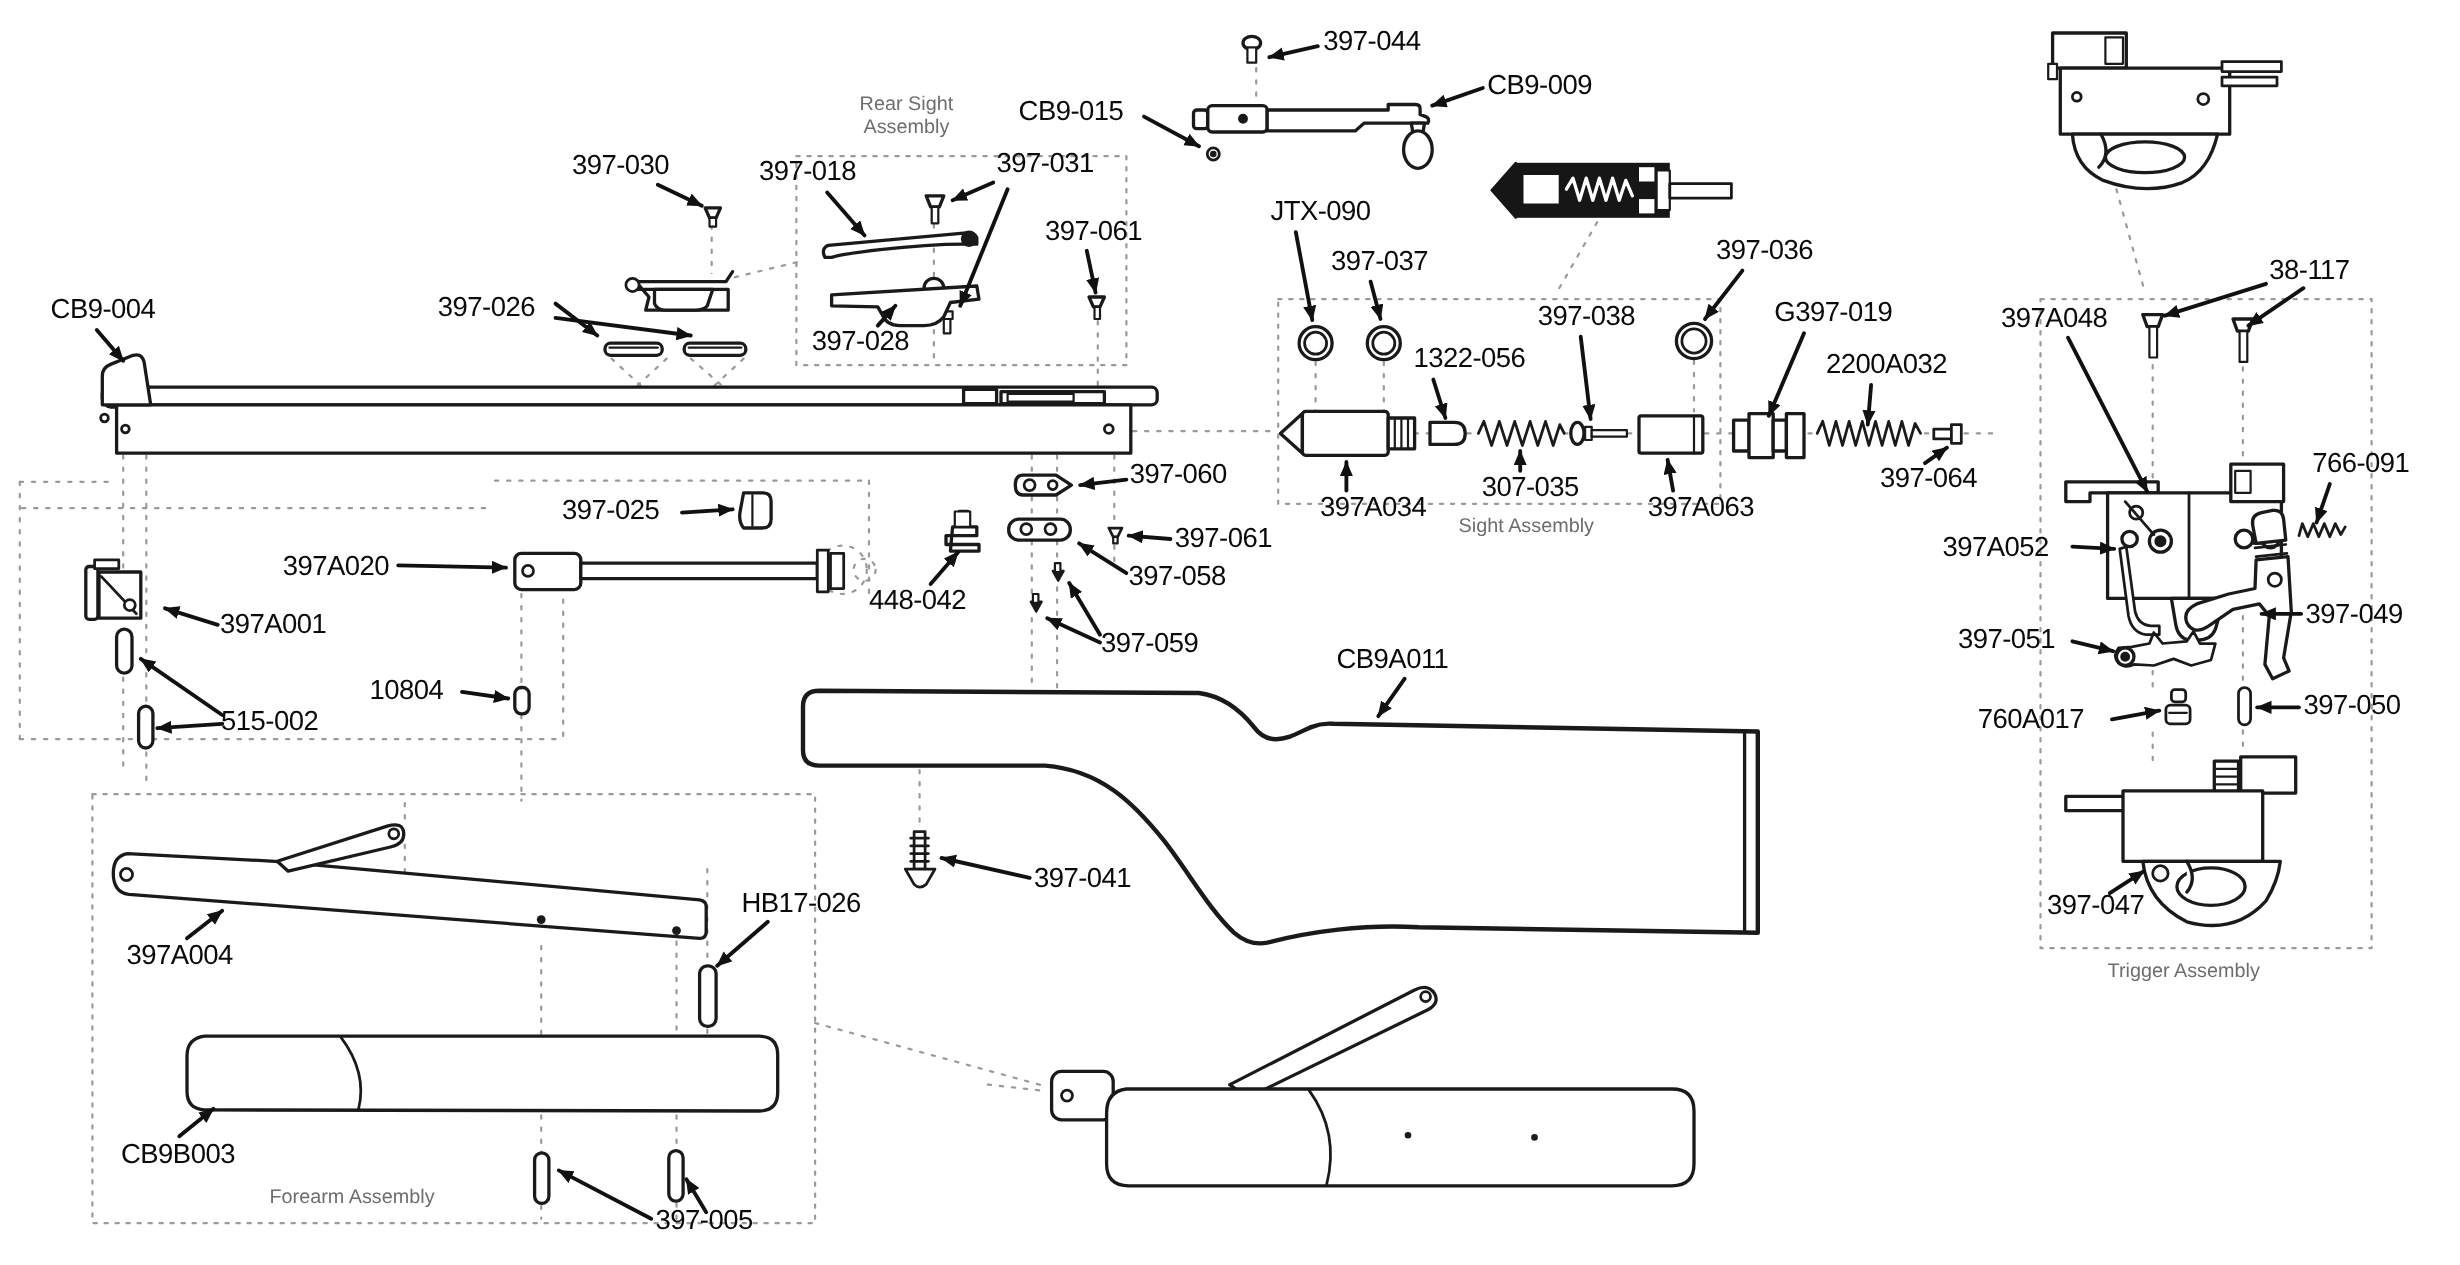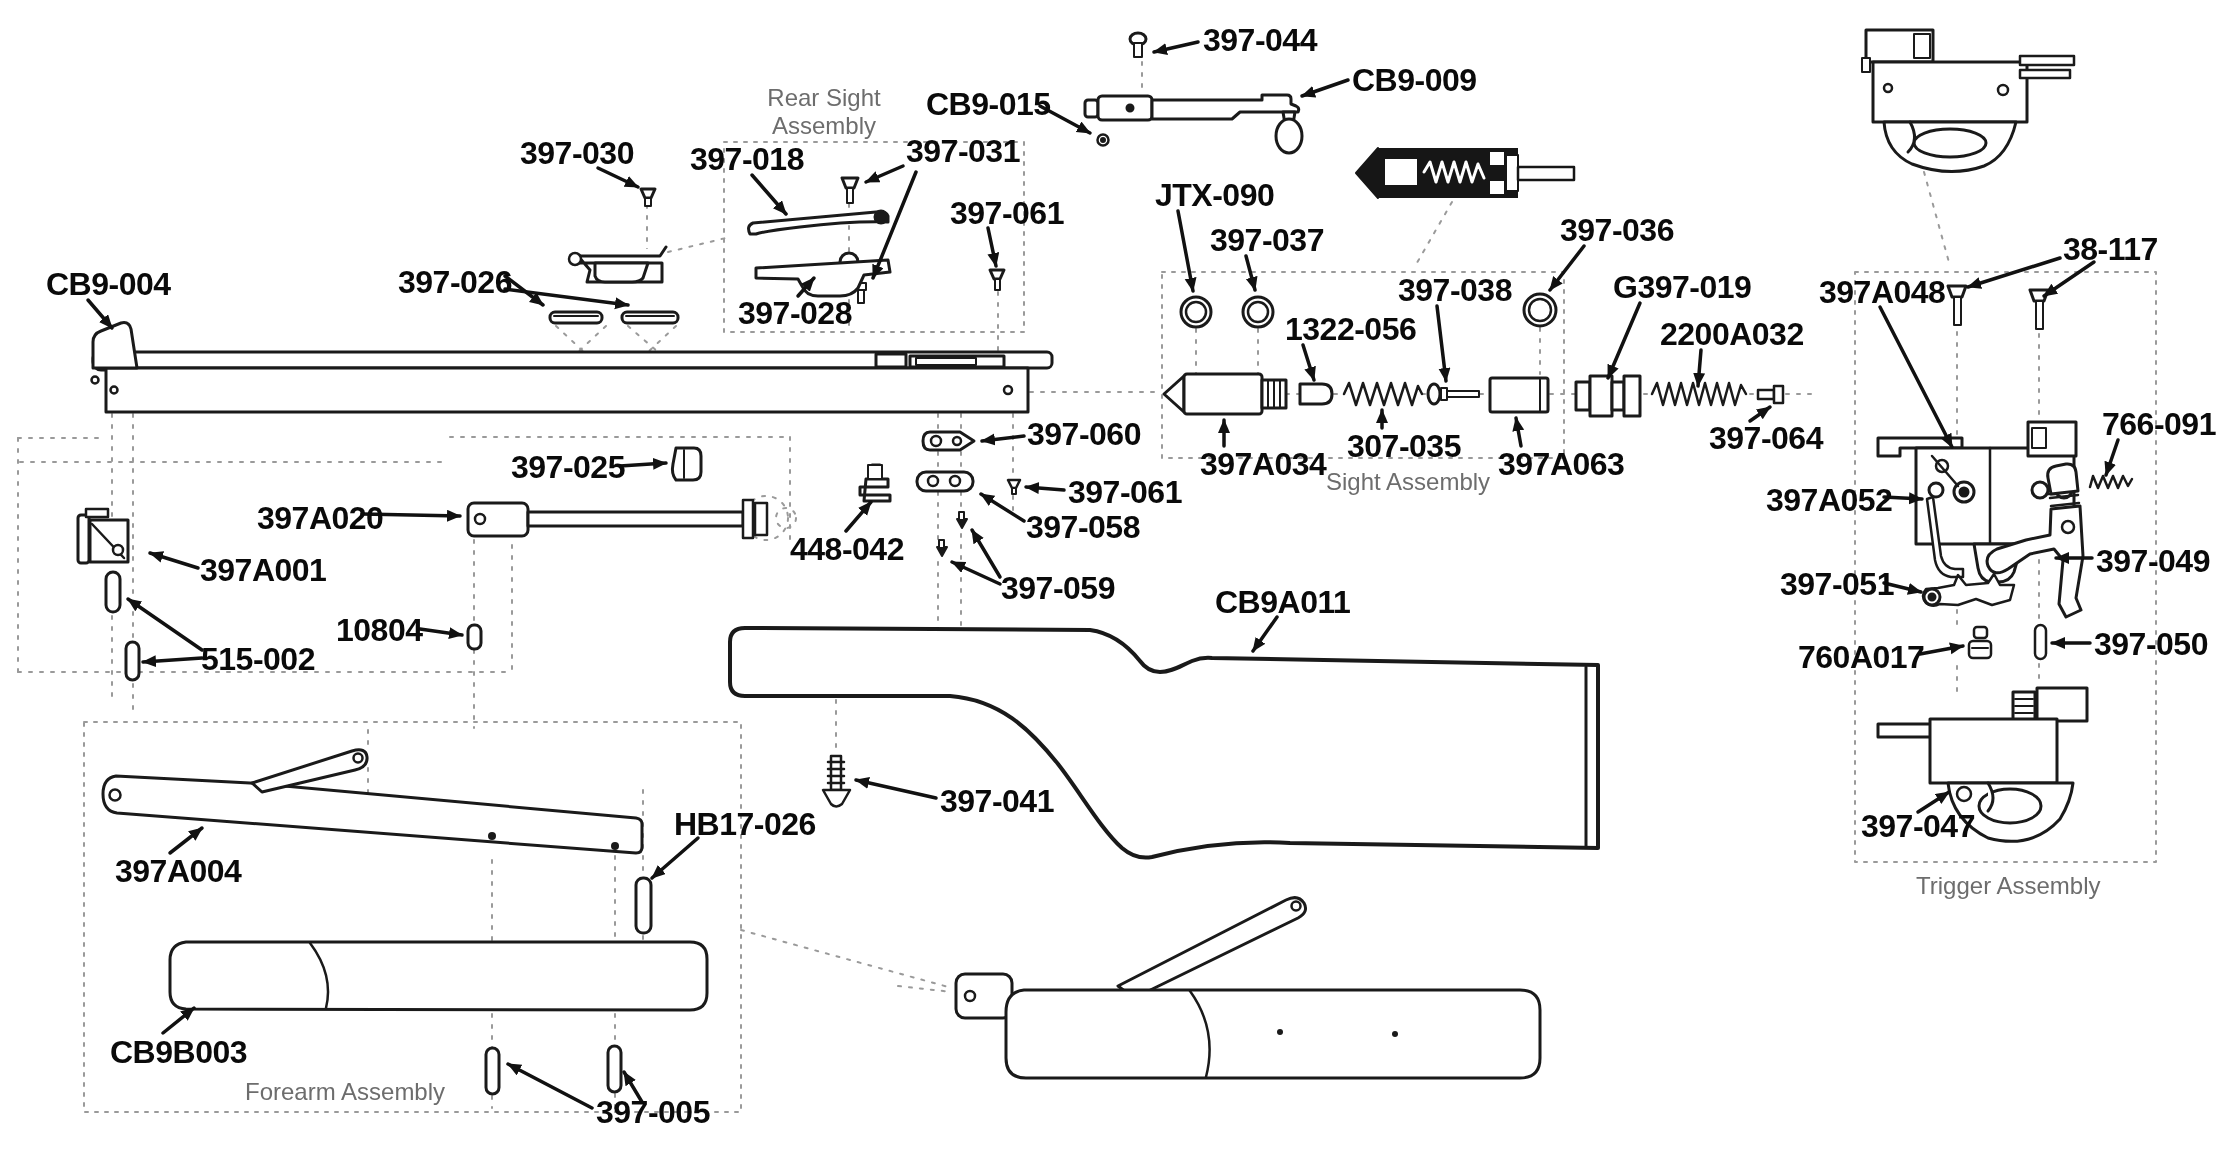--- a/index.html
+++ b/index.html
@@ -1,21 +1,21 @@
 <!DOCTYPE html>
 <html><head>
 <meta charset="utf-8">
 <style>
   html,body{margin:0;padding:0;background:#fff;}
   #stage{position:relative;width:2236px;height:1150px;background:#ffffff;overflow:hidden;
          font-family:"Liberation Sans", sans-serif;}
   #art{position:absolute;left:0;top:0;width:2236px;height:1150px;}
-  .pl{position:absolute;font-weight:bold;font-size:32px;line-height:1.05;color:#0a0a0a;
+  .pl{position:absolute;font-weight:normal;font-size:25px;line-height:1.05;color:#0a0a0a;
       white-space:nowrap;letter-spacing:-0.5px;}
-  .al{position:absolute;font-weight:normal;font-size:24px;line-height:1.15;color:#6d6d6d;
+  .al{position:absolute;font-weight:normal;font-size:18px;line-height:1.15;color:#6d6d6d;
       white-space:nowrap;}
   .al.center{text-align:center;}
 </style>
 </head>
 <body>
 
 <div id="stage">
 
 <svg id="art" viewBox="0 0 2236 1150" fill="none" stroke-linecap="round" stroke-linejoin="round">
   <defs>

